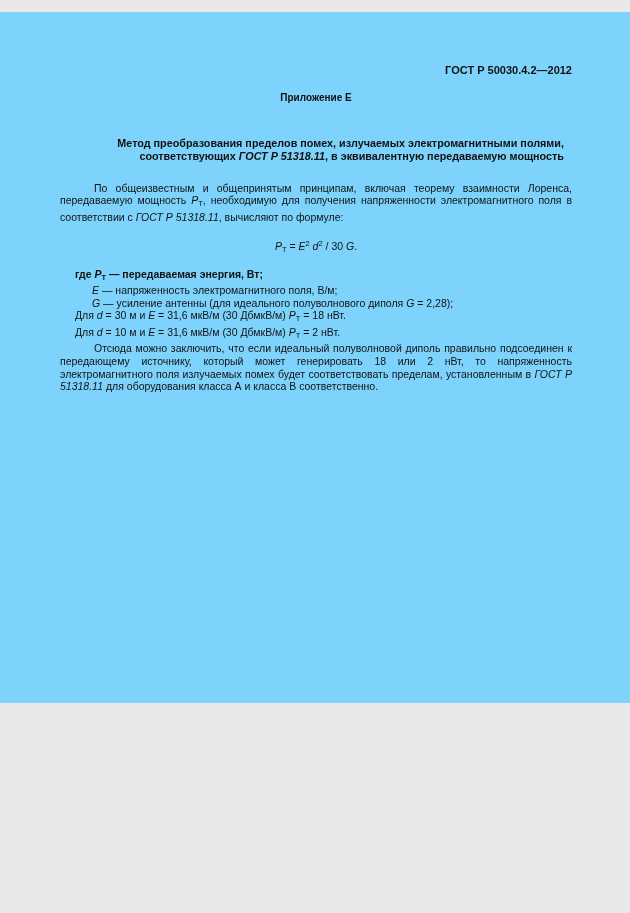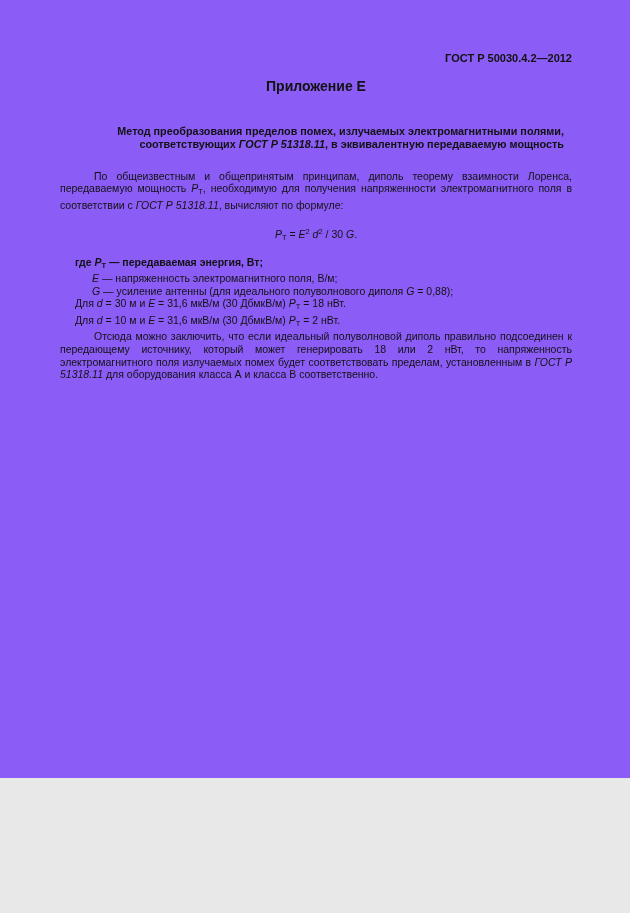--- a/index.html
+++ b/index.html
@@ -1,39 +1,39 @@
 <!DOCTYPE html>
 <html><head>
 <meta charset="utf-8">
 <style>
   html, body { margin: 0; padding: 0; background: #e8e8e8; }
   .page {
     position: relative;
     width: 630px;
-    height: 778px;
-    margin: 0 auto;
-    background: #8b5cf6;
+    height: 691px;
+    margin: 12px auto;
+    background: #7dd3fc;
     box-sizing: border-box;
     padding: 52px 58px 0 60px;
     font-family: "Liberation Sans", sans-serif;
     font-size: 10.5px;
     color: #121212;
     overflow: hidden;
   }
   .doc-header {
     text-align: right;
     font-weight: bold;
     font-size: 11px;
     line-height: 12px;
   }
   .appendix {
     margin-top: 16px;
     text-align: center;
     font-weight: bold;
-    font-size: 14px;
+    font-size: 10px;
     line-height: 12.5px;
   }
   .section-title {
     margin: 32px 8px 0 8px;
     text-align: right;
     font-weight: bold;
     font-size: 10.8px;
     line-height: 13px;
   }
   .para {
@@ -71,28 +71,28 @@
   <div class="doc-header">
     <span>ГОСТ Р 50030.4.2—2012</span>
   </div>
 
   <div class="appendix">
     <div>Приложение Е</div>
   </div>
 
   <div class="section-title"><span>Метод преобразования пределов помех, излучаемых электромагнитными полями, соответствующих </span><span class="f-i">ГОСТ Р 51318.11</span><span>, в эквивалентную передаваемую мощность</span></div>
 
-  <p class="para para-first"><span>По общеизвестным и общепринятым принципам, диполь теорему взаимности Лоренса, передаваемую мощность </span><span class="f-i">P</span><span class="f-sub">Т</span><span>, необходимую для получения напряженности электромагнитного поля в соответствии с </span><span class="f-i">ГОСТ Р 51318.11</span><span>, вычисляют по формуле:</span></p>
+  <p class="para para-first"><span>По общеизвестным и общепринятым принципам, включая теорему взаимности Лоренса, передаваемую мощность </span><span class="f-i">P</span><span class="f-sub">Т</span><span>, необходимую для получения напряженности электромагнитного поля в соответствии с </span><span class="f-i">ГОСТ Р 51318.11</span><span>, вычисляют по формуле:</span></p>
 
   <div class="formula"><span class="f-i">P</span><span class="f-sub">Т</span><span> = </span><span class="f-i">E</span><span class="f-sup">2</span><span> </span><span class="f-i">d</span><span class="f-sup">2</span><span> / 30 </span><span class="f-i">G</span><span>.</span></div>
 
   <div class="defs">
     <div class="def-line def-where"><span>где </span><span class="f-i">P</span><span class="f-sub">Т</span><span> — передаваемая энергия, Вт;</span></div>
     <div class="def-line def-var"><span class="f-i">E</span><span> — напряженность электромагнитного поля, В/м;</span></div>
-    <div class="def-line def-var"><span class="f-i">G</span><span> — усиление антенны (для идеального полуволнового диполя </span><span class="f-i">G</span><span> = 0,88);</span></div>
+    <div class="def-line def-var"><span class="f-i">G</span><span> — усиление антенны (для идеального полуволнового диполя </span><span class="f-i">G</span><span> = 2,28);</span></div>
     <div class="def-line def-for"><span>Для </span><span class="f-i">d</span><span> = 30 м и </span><span class="f-i">E</span><span> = 31,6 мкВ/м (30 ДбмкВ/м) </span><span class="f-i">P</span><span class="f-sub">Т</span><span> = 18 нВт.</span></div>
     <div class="def-line def-for"><span>Для </span><span class="f-i">d</span><span> = 10 м и </span><span class="f-i">E</span><span> = 31,6 мкВ/м (30 ДбмкВ/м) </span><span class="f-i">P</span><span class="f-sub">Т</span><span> = 2 нВт.</span></div>
   </div>
 
   <p class="para"><span>Отсюда можно заключить, что если идеальный полуволновой диполь правильно подсоединен к передающему источнику, который может генерировать 18 или 2 нВт, то напряженность электромагнитного поля излучаемых помех будет соответствовать пределам, установленным в </span><span class="f-i">ГОСТ Р 51318.11</span><span> для оборудования класса А и класса В соответственно.</span></p>
 
   <div class="page-number">57</div>
 
 </div>
 

